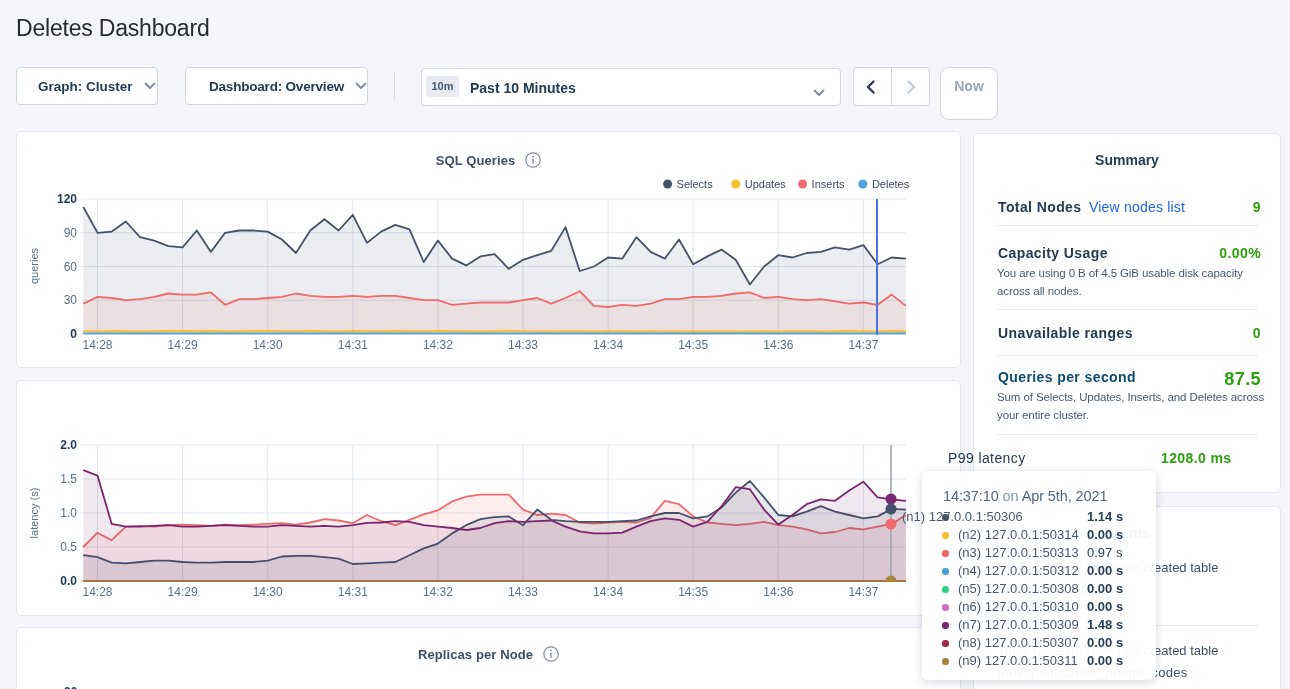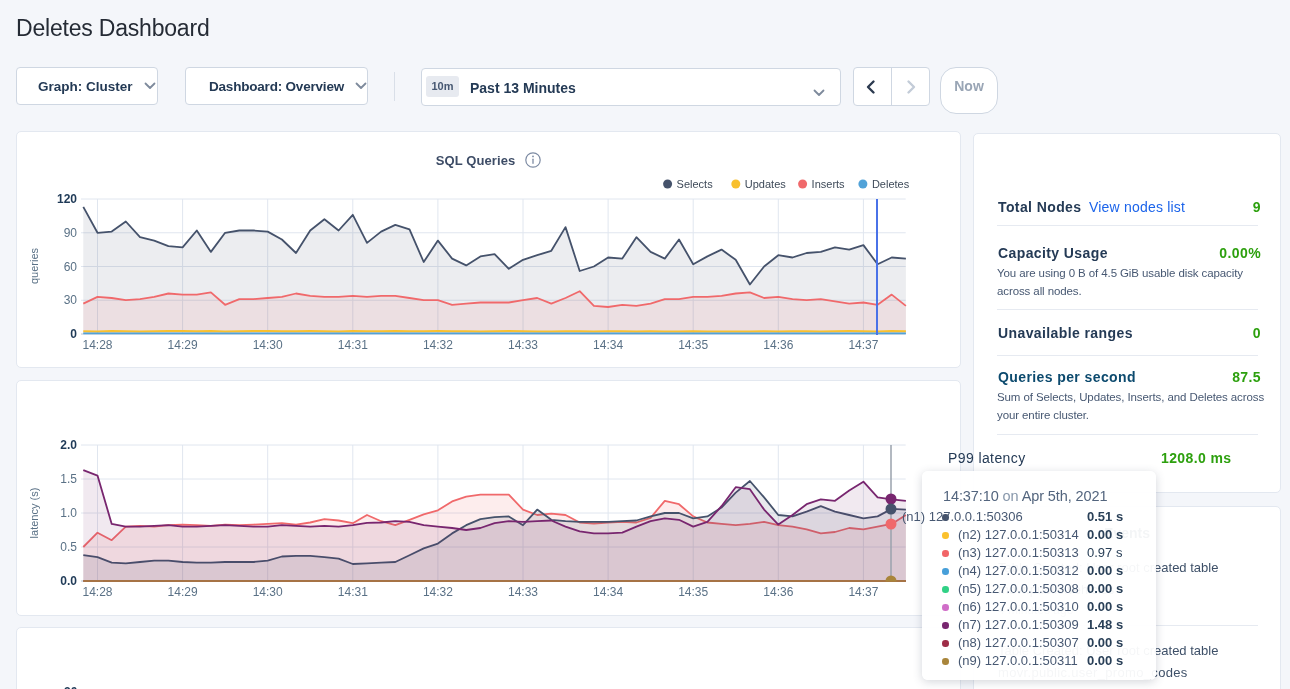--- a/index.html
+++ b/index.html
@@ -17,39 +17,44 @@
 
 <div class="ddbtn" style="left:185px;top:67px;width:183px;padding-left:23px;letter-spacing:-0.2px">Dashboard: Overview&nbsp;&nbsp;&nbsp;<svg width="12" height="8" viewBox="0 0 12 8">
         <path d="M1.5 1.5 L6 6 L10.5 1.5" fill="none" stroke="#7e8a9c" stroke-width="1.8" stroke-linecap="round" stroke-linejoin="round"></path>
       </svg></div>
 <div class="ddbtn" style="left:16px;top:67px;width:142px;padding-left:21px">Graph: Cluster&nbsp;&nbsp;&nbsp;<svg width="12" height="8" viewBox="0 0 12 8">
         <path d="M1.5 1.5 L6 6 L10.5 1.5" fill="none" stroke="#7e8a9c" stroke-width="1.8" stroke-linecap="round" stroke-linejoin="round"></path>
       </svg></div>
 <div style="position:absolute;left:394px;top:72px;width:1px;height:29px;background:#d9dfe8"></div>
 <div style="position:absolute;left:421px;top:68px;width:420px;height:38px;background:#fff;border:1px solid #cfd7e2;border-radius:4px"></div>
 <div style="position:absolute;left:426px;top:76px;width:33px;height:21px;background:#e7eaf0;border-radius:3px;text-align:center;line-height:21px;font-size:11px;font-weight:bold;color:#475872">10m</div>
-<div style="position:absolute;left:470px;top:80px;font-size:14px;font-weight:bold;color:#243a55">Past 13 Minutes</div>
+<div style="position:absolute;left:470px;top:80px;font-size:14px;font-weight:bold;color:#243a55">Past 10 Minutes</div>
 <div style="position:absolute;left:813px;top:83px"><svg width="12" height="8" viewBox="0 0 12 8">
         <path d="M1.5 1.5 L6 6 L10.5 1.5" fill="none" stroke="#7e8a9c" stroke-width="1.8" stroke-linecap="round" stroke-linejoin="round"></path>
       </svg></div>
 <div style="position:absolute;left:853px;top:67px;width:77px;height:39px;background:#fff;border:1px solid #cfd7e2;border-radius:4px"></div>
 <div style="position:absolute;left:891px;top:67px;width:1px;height:39px;background:#cfd7e2"></div>
 <svg style="position:absolute;left:863px;top:79px" width="16" height="16" viewBox="0 0 16 16">
       <path d="M10.5 2.5 L5 8 L10.5 13.5" fill="none" stroke="#2c3a4f" stroke-width="2.4" stroke-linecap="round" stroke-linejoin="round"></path>
     </svg>
 <svg style="position:absolute;left:903px;top:79px" width="16" height="16" viewBox="0 0 16 16">
       <path d="M5.5 2.5 L11 8 L5.5 13.5" fill="none" stroke="#c3ccd8" stroke-width="2.4" stroke-linecap="round" stroke-linejoin="round"></path>
     </svg>
-<div style="position:absolute;left:940px;top:67px;width:58px;height:47px;background:#fff;border:1px solid #cfd7e2;border-radius:16px;text-align:center;line-height:37px;font-size:14px;font-weight:bold;color:#99a5b5">Now</div>
+<div style="position:absolute;left:940px;top:67px;width:58px;height:53px;background:#fff;border:1px solid #cfd7e2;border-radius:9px;text-align:center;line-height:37px;font-size:14px;font-weight:bold;color:#99a5b5">Now</div>
 
 <div class="panel" style="left:16px;top:131px;width:945px;height:237px"></div>
 <div class="panel" style="left:16px;top:380px;width:945px;height:236px"></div>
 <div class="panel" style="left:16px;top:627px;width:945px;height:80px"></div>
 
 <div class="ctitle" style="left:16px;top:152px">SQL Queries<svg width="16" height="16" viewBox="0 0 16 16" style="margin-left:10px;flex:none">
+        <circle cx="8" cy="8" r="7.2" fill="none" stroke="#7d8ba3" stroke-width="1.2"></circle>
+        <rect x="7.35" y="6.6" width="1.3" height="5.4" rx="0.65" fill="#7d8ba3"></rect>
+        <circle cx="8" cy="4.4" r="0.9" fill="#7d8ba3"></circle>
+      </svg></div>
+<div class="ctitle" style="left:16px;top:646px">Replicas per Node<svg width="16" height="16" viewBox="0 0 16 16" style="margin-left:10px;flex:none">
         <circle cx="8" cy="8" r="7.2" fill="none" stroke="#7d8ba3" stroke-width="1.2"></circle>
         <rect x="7.35" y="6.6" width="1.3" height="5.4" rx="0.65" fill="#7d8ba3"></rect>
         <circle cx="8" cy="4.4" r="0.9" fill="#7d8ba3"></circle>
       </svg></div>
 <div style="position:absolute;left:64px;top:685px;font-size:12px;font-weight:bold;color:#1f3a57">30</div>
 
 <svg width="945" height="237" viewBox="16 131 945 237" style="position:absolute;left:16px;top:131px">
 <line x1="97.5" y1="199" x2="97.5" y2="334" stroke="#e0e6ef" stroke-width="1"></line>
 <line x1="182.6" y1="199" x2="182.6" y2="334" stroke="#e0e6ef" stroke-width="1"></line>
 <line x1="267.7" y1="199" x2="267.7" y2="334" stroke="#e0e6ef" stroke-width="1"></line>
@@ -148,50 +153,51 @@
 <text x="437.9" y="595.5" text-anchor="middle" font-size="12" fill="#5a7186">14:32</text>
 <text x="523.0" y="595.5" text-anchor="middle" font-size="12" fill="#5a7186">14:33</text>
 <text x="608.1" y="595.5" text-anchor="middle" font-size="12" fill="#5a7186">14:34</text>
 <text x="693.2" y="595.5" text-anchor="middle" font-size="12" fill="#5a7186">14:35</text>
 <text x="778.3" y="595.5" text-anchor="middle" font-size="12" fill="#5a7186">14:36</text>
 <text x="863.4" y="595.5" text-anchor="middle" font-size="12" fill="#5a7186">14:37</text>
 <text x="38" y="513" text-anchor="middle" font-size="11" fill="#5a7186" transform="rotate(-90 38 513)">latency (s)</text>
 </svg>
 
 <div style="position:absolute;left:973px;top:133px;width:308px;height:360px;background:#fff;border:1px solid #e3e8f0;border-radius:5px;box-sizing:border-box"></div>
+<div style="position:absolute;left:973px;top:152px;width:308px;text-align:center;font-size:14px;font-weight:bold;color:#243a55">Summary</div>
 <div style="position:absolute;left:998px;top:199px;font-size:14px;font-weight:bold;color:#243a55;letter-spacing:0.4px">Total Nodes</div>
 <div style="position:absolute;left:1089px;top:199px;font-size:14px;font-weight:normal;color:#1c64ea;letter-spacing:0.2px">View nodes list</div>
 <div style="position:absolute;left:1161px;top:199px;width:100px;text-align:right;font-size:14px;font-weight:bold;color:#2da00e;letter-spacing:0.4px">9</div>
 <div style="position:absolute;left:997px;top:225px;width:261px;height:1px;background:#e6eaf1"></div>
 <div style="position:absolute;left:998px;top:245px;font-size:14px;font-weight:bold;color:#243a55;letter-spacing:0.4px">Capacity Usage</div>
 <div style="position:absolute;left:1161px;top:245px;width:100px;text-align:right;font-size:14px;font-weight:bold;color:#2da00e;letter-spacing:0.4px">0.00%</div>
 <div style="position:absolute;left:997px;top:265px;width:300px;font-size:11.5px;line-height:17.5px;color:#475872;letter-spacing:-0.1px">You are using 0 B of 4.5 GiB usable disk capacity<br>across all nodes.</div>
 <div style="position:absolute;left:997px;top:309px;width:261px;height:1px;background:#e6eaf1"></div>
 <div style="position:absolute;left:998px;top:325px;font-size:14px;font-weight:bold;color:#243a55;letter-spacing:0.4px">Unavailable ranges</div>
 <div style="position:absolute;left:1161px;top:325px;width:100px;text-align:right;font-size:14px;font-weight:bold;color:#2da00e;letter-spacing:0.4px">0</div>
 <div style="position:absolute;left:997px;top:355px;width:261px;height:1px;background:#e6eaf1"></div>
 <div style="position:absolute;left:998px;top:369px;font-size:14px;font-weight:bold;color:#0c4a6e;letter-spacing:0.4px">Queries per second</div>
-<div style="position:absolute;left:1161px;top:369px;width:100px;text-align:right;font-size:14px;font-weight:bold;color:#2da00e;letter-spacing:0.4px">87.5</div>
+<div style="position:absolute;left:1161px;top:369px;width:100px;text-align:right;font-size:18px;font-weight:bold;color:#2da00e;letter-spacing:0.4px">87.5</div>
 <div style="position:absolute;left:997px;top:389px;width:300px;font-size:11.5px;line-height:17.5px;color:#475872;letter-spacing:-0.1px">Sum of Selects, Updates, Inserts, and Deletes across<br>your entire cluster.</div>
 <div style="position:absolute;left:997px;top:434px;width:261px;height:1px;background:#e6eaf1"></div>
 <div style="position:absolute;left:948px;top:450px;font-size:14px;font-weight:normal;color:#243a55;letter-spacing:0.4px">P99 latency</div>
 <div style="position:absolute;left:1161px;top:450px;width:100px;text-align:left;font-size:14px;font-weight:bold;color:#2da00e;letter-spacing:0.4px">1208.0 ms</div>
 
 <div style="position:absolute;left:973px;top:506px;width:308px;height:200px;background:#fff;border:1px solid #e3e8f0;border-radius:5px;box-sizing:border-box"></div>
 <div style="position:absolute;left:973px;top:525px;width:308px;text-align:center;font-size:14px;font-weight:bold;color:#243a55">Events</div>
 <div style="position:absolute;left:998px;top:557px;width:240px;font-size:13px;line-height:22px;color:#3e5068">Table Created: User root created table movr.public.vehicles</div>
 <div style="position:absolute;left:998px;top:603px;font-size:12px;color:#8b96a7">4 minutes ago</div>
 <div style="position:absolute;left:997px;top:625px;width:261px;height:1px;background:#e6eaf1"></div>
 <div style="position:absolute;left:998px;top:640px;width:240px;font-size:13px;line-height:22px;color:#3e5068">Table Created: User root created table <span style="letter-spacing:0.32px">movr.public.user_promo_codes</span></div>
 
 <div style="position:absolute;left:922px;top:471px;width:234px;height:209px;background:rgba(255,255,255,0.95);border-radius:6px;box-shadow:0 2px 10px rgba(60,70,90,0.22)"></div>
 <div style="position:absolute;left:943px;top:488px;font-size:14.5px;color:#53657e;letter-spacing:-0.1px">14:37:10 <span style="color:#8797ab">on</span> Apr 5th, 2021</div>
 <div style="position:absolute;left:942px;top:514px;width:6.5px;height:6.5px;border-radius:50%;background:#45526b"></div>
 <div style="position:absolute;left:902px;top:509px;font-size:13px;color:#475872;white-space:nowrap">(n1) 127.0.0.1:50306</div>
-<div style="position:absolute;left:1087px;top:509px;font-size:13px;font-weight:bold;color:#2a4058;white-space:nowrap">0.51 s</div>
+<div style="position:absolute;left:1087px;top:509px;font-size:13px;font-weight:bold;color:#2a4058;white-space:nowrap">1.14 s</div>
 <div style="position:absolute;left:942px;top:532px;width:6.5px;height:6.5px;border-radius:50%;background:#fbc12d"></div>
 <div style="position:absolute;left:958px;top:527px;font-size:13px;color:#475872;white-space:nowrap">(n2) 127.0.0.1:50314</div>
 <div style="position:absolute;left:1087px;top:527px;font-size:13px;font-weight:bold;color:#2a4058;white-space:nowrap">0.00 s</div>
 <div style="position:absolute;left:942px;top:550px;width:6.5px;height:6.5px;border-radius:50%;background:#f16567"></div>
 <div style="position:absolute;left:958px;top:545px;font-size:13px;color:#475872;white-space:nowrap">(n3) 127.0.0.1:50313</div>
 <div style="position:absolute;left:1087px;top:545px;font-size:13px;font-weight:normal;color:#2a4058;white-space:nowrap">0.97 s</div>
 <div style="position:absolute;left:942px;top:568px;width:6.5px;height:6.5px;border-radius:50%;background:#479fd9"></div>
 <div style="position:absolute;left:958px;top:563px;font-size:13px;color:#475872;white-space:nowrap">(n4) 127.0.0.1:50312</div>
 <div style="position:absolute;left:1087px;top:563px;font-size:13px;font-weight:bold;color:#2a4058;white-space:nowrap">0.00 s</div>
 <div style="position:absolute;left:942px;top:586px;width:6.5px;height:6.5px;border-radius:50%;background:#31d186"></div>

